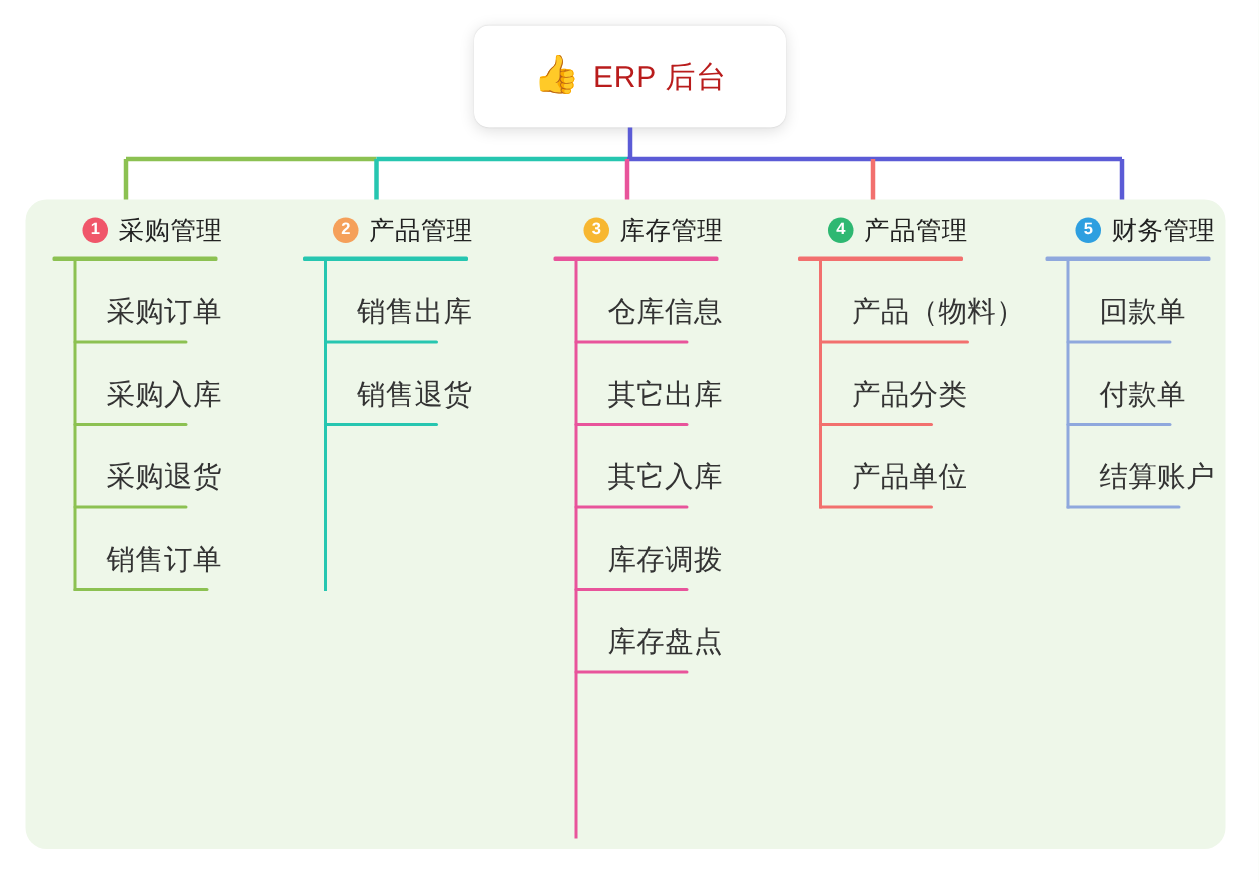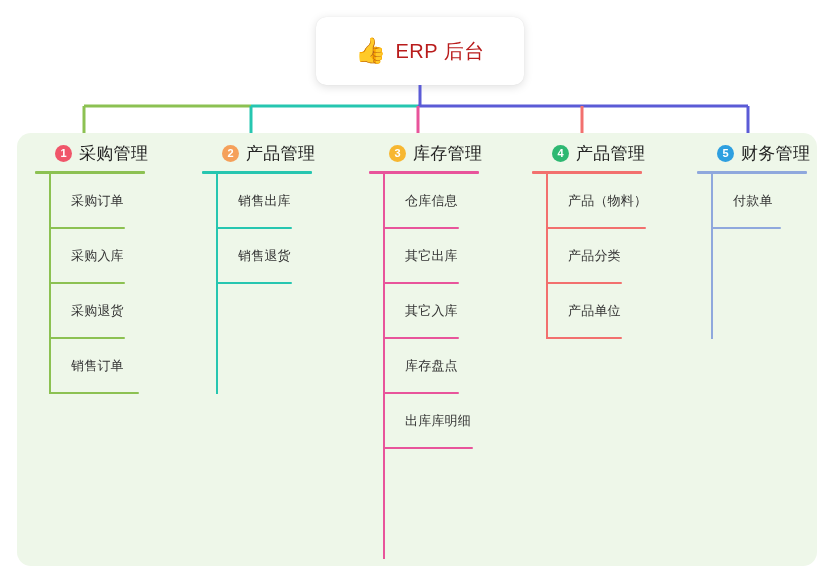--- a/index.html
+++ b/index.html
@@ -124,22 +124,22 @@
   }
   .leaf {
     position: relative;
     height: 55px;
     box-sizing: border-box;
     padding-left: 22px;
   }
   .leaf-text {
     position: absolute;
     left: 22px;
-    bottom: 19px;
-    font-size: 13px;
+    bottom: 8px;
+    font-size: 19px;
     color: #333333;
     white-space: nowrap;
     letter-spacing: 0.2px;
   }
   .leaf-rule {
     position: absolute;
     left: 0;
     bottom: 0;
     height: 2px;
     border-radius: 1px;
@@ -230,26 +230,26 @@
           </div>
           <div class="leaf">
             <span class="leaf-text">其它出库</span>
             <div class="leaf-rule" style="width: 76px; background: rgb(232, 84, 155);"></div>
           </div>
           <div class="leaf">
             <span class="leaf-text">其它入库</span>
             <div class="leaf-rule" style="width: 76px; background: rgb(232, 84, 155);"></div>
           </div>
           <div class="leaf">
+            <span class="leaf-text">库存调拨</span>
+            <div class="leaf-rule" style="width: 76px; background: rgb(232, 84, 155);"></div>
+          </div>
+          <div class="leaf">
             <span class="leaf-text">库存盘点</span>
             <div class="leaf-rule" style="width: 76px; background: rgb(232, 84, 155);"></div>
-          </div>
-          <div class="leaf">
-            <span class="leaf-text">出库库明细</span>
-            <div class="leaf-rule" style="width: 90px; background: rgb(232, 84, 155);"></div>
           </div>
         </div>
       </div>
       <div class="column" style="left: 532px;">
         <div class="col-head">
           <span class="badge" style="background: rgb(46, 184, 114);">4</span>
           <span class="col-title">产品管理</span>
         </div>
         <div class="head-rule" style="width: 110px; background: rgb(242, 112, 110);"></div>
         <div class="children">
@@ -270,20 +270,28 @@
       </div>
       <div class="column" style="left: 697px;">
         <div class="col-head">
           <span class="badge" style="background: rgb(46, 159, 224);">5</span>
           <span class="col-title">财务管理</span>
         </div>
         <div class="head-rule" style="width: 110px; background: rgb(143, 168, 221);"></div>
         <div class="children">
           <div class="spine" style="background: rgb(143, 168, 221); height: 165px;"></div>
           <div class="leaf">
+            <span class="leaf-text">回款单</span>
+            <div class="leaf-rule" style="width: 70px; background: rgb(143, 168, 221);"></div>
+          </div>
+          <div class="leaf">
             <span class="leaf-text">付款单</span>
             <div class="leaf-rule" style="width: 70px; background: rgb(143, 168, 221);"></div>
           </div>
+          <div class="leaf">
+            <span class="leaf-text">结算账户</span>
+            <div class="leaf-rule" style="width: 76px; background: rgb(143, 168, 221);"></div>
+          </div>
         </div>
       </div>
     </div>
 
 </div>
 
 </body></html>

